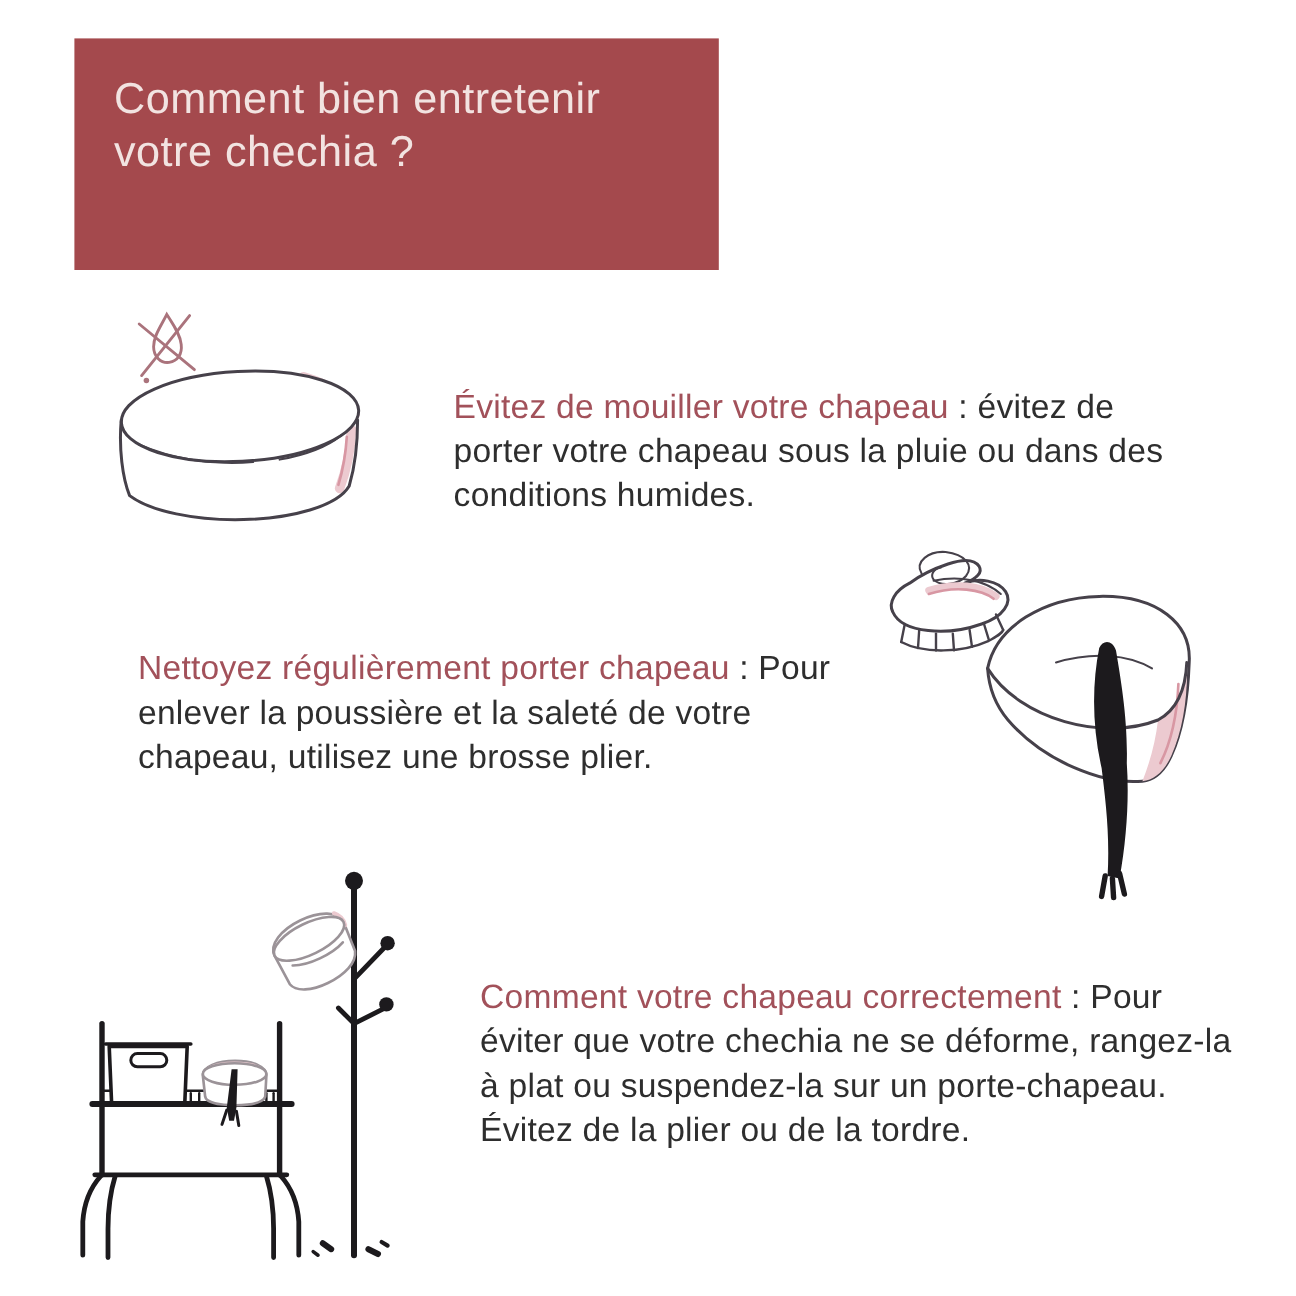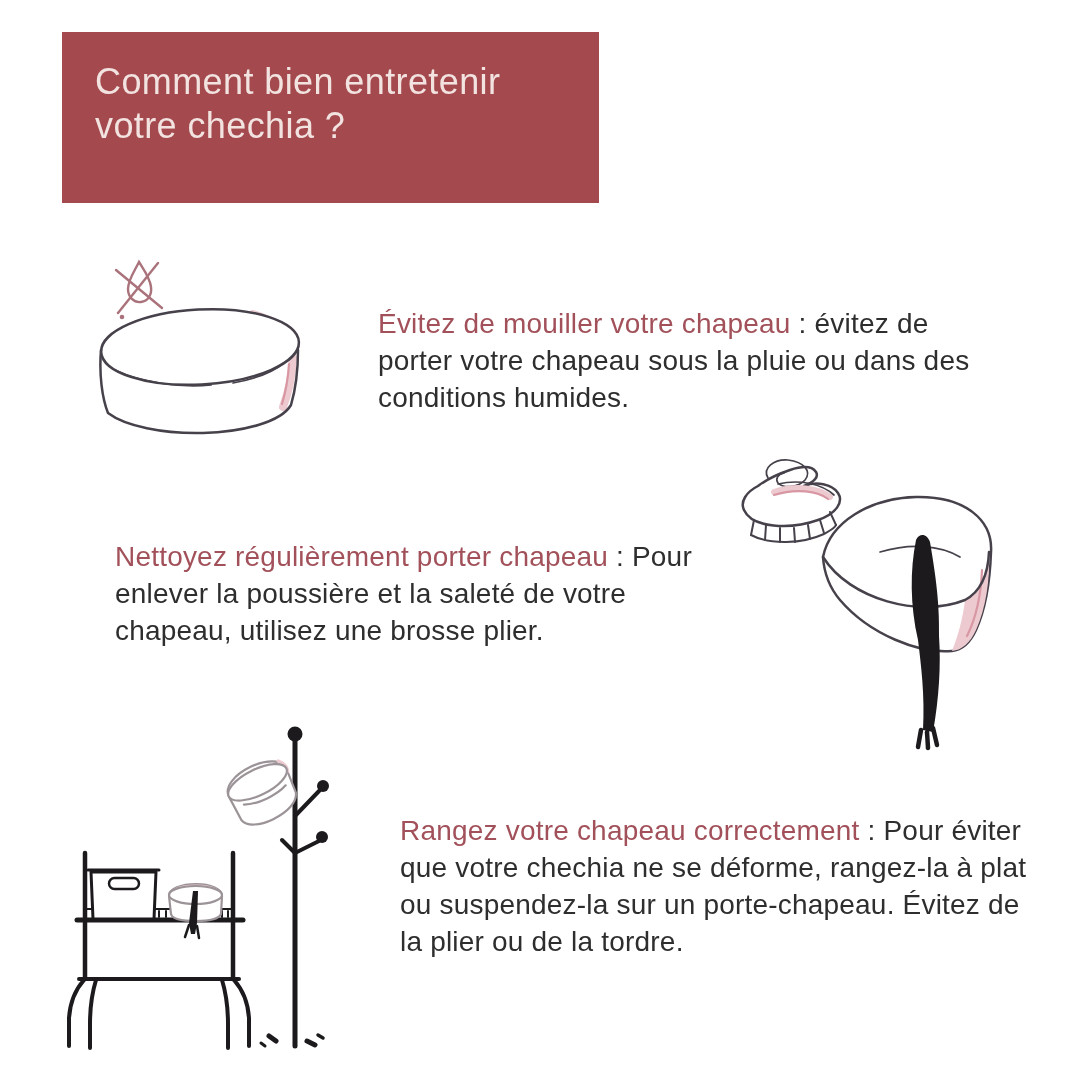--- a/index.html
+++ b/index.html
@@ -1,27 +1,27 @@
 <!DOCTYPE html>
 <html style="--header_bg: #a4494d; --header_text: #f2e3e1; --accent: #a2515a; --body_text: #2e2e2e; --outline: #46414a; --outline_black: #1c1a1d; --pink_light: #eccad0; --pink_deep: #d897a3; --pink_stroke: #aa737c; --hat_outline: #9b9398;"><head>
 <meta charset="utf-8">
 <style>
   html,body{margin:0;padding:0;background:#ffffff;}
   .canvas{
     position:relative;width:1080px;height:1080px;background:#ffffff;
     font-family:"Liberation Sans","DejaVu Sans",sans-serif;overflow:hidden;
   }
-  .banner{position:absolute;left:62px;top:32px;width:537px;height:171px;background:var(--header_bg);}
+  .banner{position:absolute;left:62px;top:32px;width:537px;height:193px;background:var(--header_bg);}
   .title{
     margin:0;padding:28px 20px 0 33px;font-size:36px;line-height:44px;font-weight:500;
     letter-spacing:.4px;color:var(--header_text);white-space:pre-line;
   }
   .txt{position:absolute;margin:0;font-size:28px;line-height:37px;color:var(--body_text);letter-spacing:.2px;}
   .accent{color:var(--accent);}
-  .txt1{left:378px;top:305px;width:600px;}
+  .txt1{left:378px;top:320px;width:600px;}
   .txt2{left:115px;top:538px;width:585px;}
   .txt3{left:400px;top:812px;width:645px;}
   .illus{position:absolute;}
   .illus1{left:85px;top:246px;width:230px;height:195px;}
   .illus2{left:720px;top:440px;width:300px;height:312px;}
   .illus3{left:55px;top:720px;width:320px;height:335px;}
   
   .darkline{stroke:var(--outline);stroke-width:2.5;fill:none;stroke-linecap:round;stroke-linejoin:round;}
   .thin{stroke-width:1.7;}
   .pinkline{stroke:var(--pink_stroke);stroke-width:2.4;fill:none;stroke-linecap:round;}
@@ -160,16 +160,16 @@
         <path class="fillwhite grayline" d="M114 176 C114 169 126 164 141 164 C156 164 167 169 167 176 L166 194 C164 199 154 201 141 201 C128 201 117 199 116 194 Z"></path>
         <path class="pinkthin" d="M120 170 C129 165 152 165 161 170"></path>
         <ellipse class="fillwhite grayline" cx="140.5" cy="175" rx="26.5" ry="9"></ellipse>
         <g>
           <path class="tasselfill" d="M138 171 L134 203 L136 214 L140 214 L142 203 L143 171 Z"></path>
           <path class="tasselline" style="stroke-width:2.5" d="M134 205 L130 217"></path>
           <path class="tasselline" style="stroke-width:2.5" d="M142 206 L144 218"></path>
         </g>
       </g>
     </svg>
-    <p class="txt txt3"><span class="accent">Rangez votre chapeau correctement</span><span> : </span><span>Pour éviter que votre chechia ne se déforme, rangez-la à plat ou suspendez-la sur un porte-chapeau. Évitez de la plier ou de la tordre.</span></p>
+    <p class="txt txt3"><span class="accent">Comment votre chapeau correctement</span><span> : </span><span>Pour éviter que votre chechia ne se déforme, rangez-la à plat ou suspendez-la sur un porte-chapeau. Évitez de la plier ou de la tordre.</span></p>
   </section>
 
 </div>
 
 </body></html>

